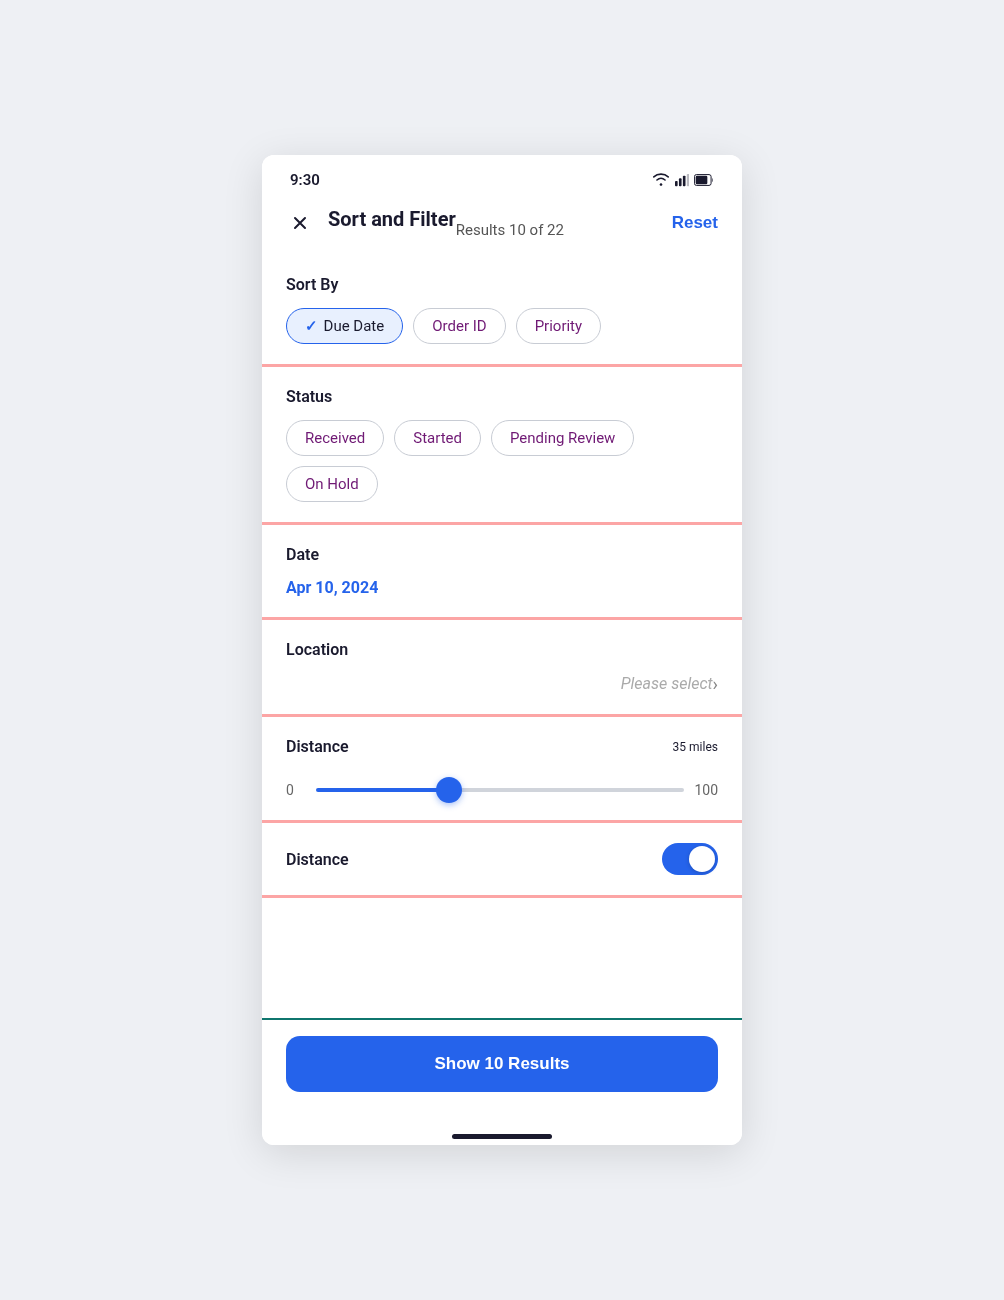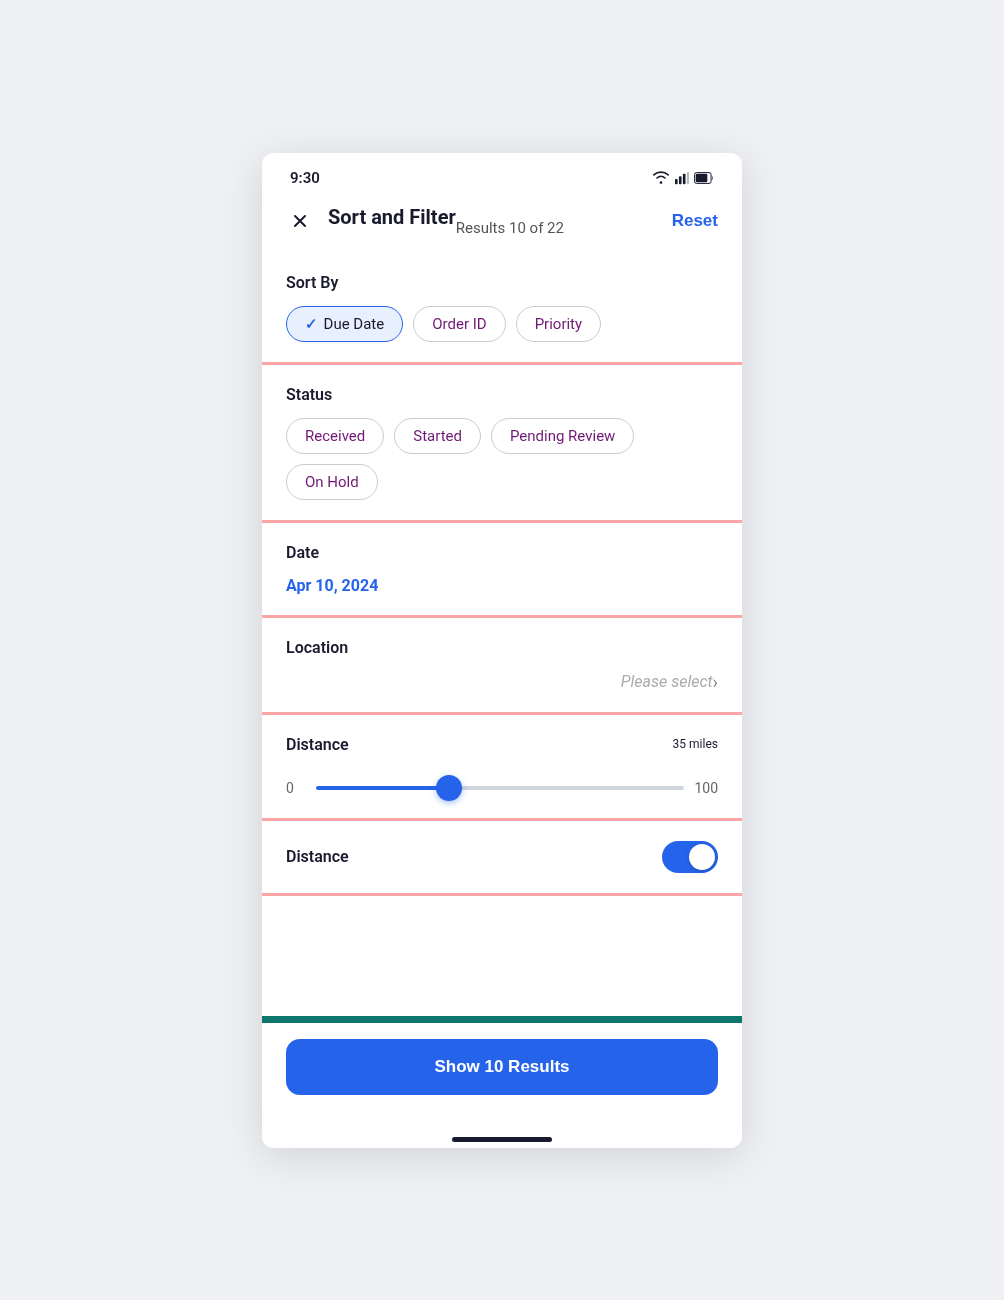--- a/index.html
+++ b/index.html
@@ -294,21 +294,21 @@
     }
 
     .spacer-area {
       height: 120px;
       background: #ffffff;
     }
 
     .footer {
       padding: 16px 24px 32px 24px;
       background: #ffffff;
-      border-top: 7px solid #0f766e;
+      border-top: 2px solid #0f766e;
     }
 
     .show-results-btn {
       width: 100%;
       padding: 18px;
       background: #2563eb;
       color: #ffffff;
       border: none;
       border-radius: 14px;
       font-size: 17px;

